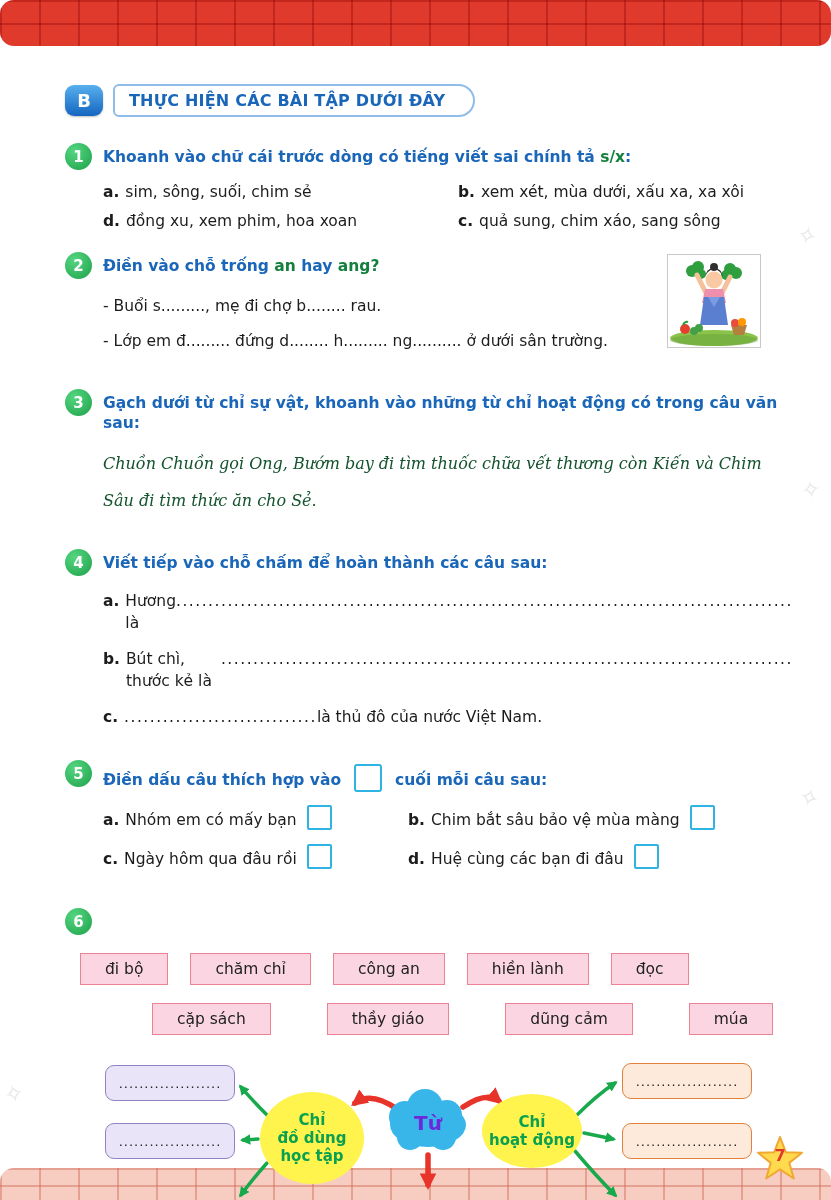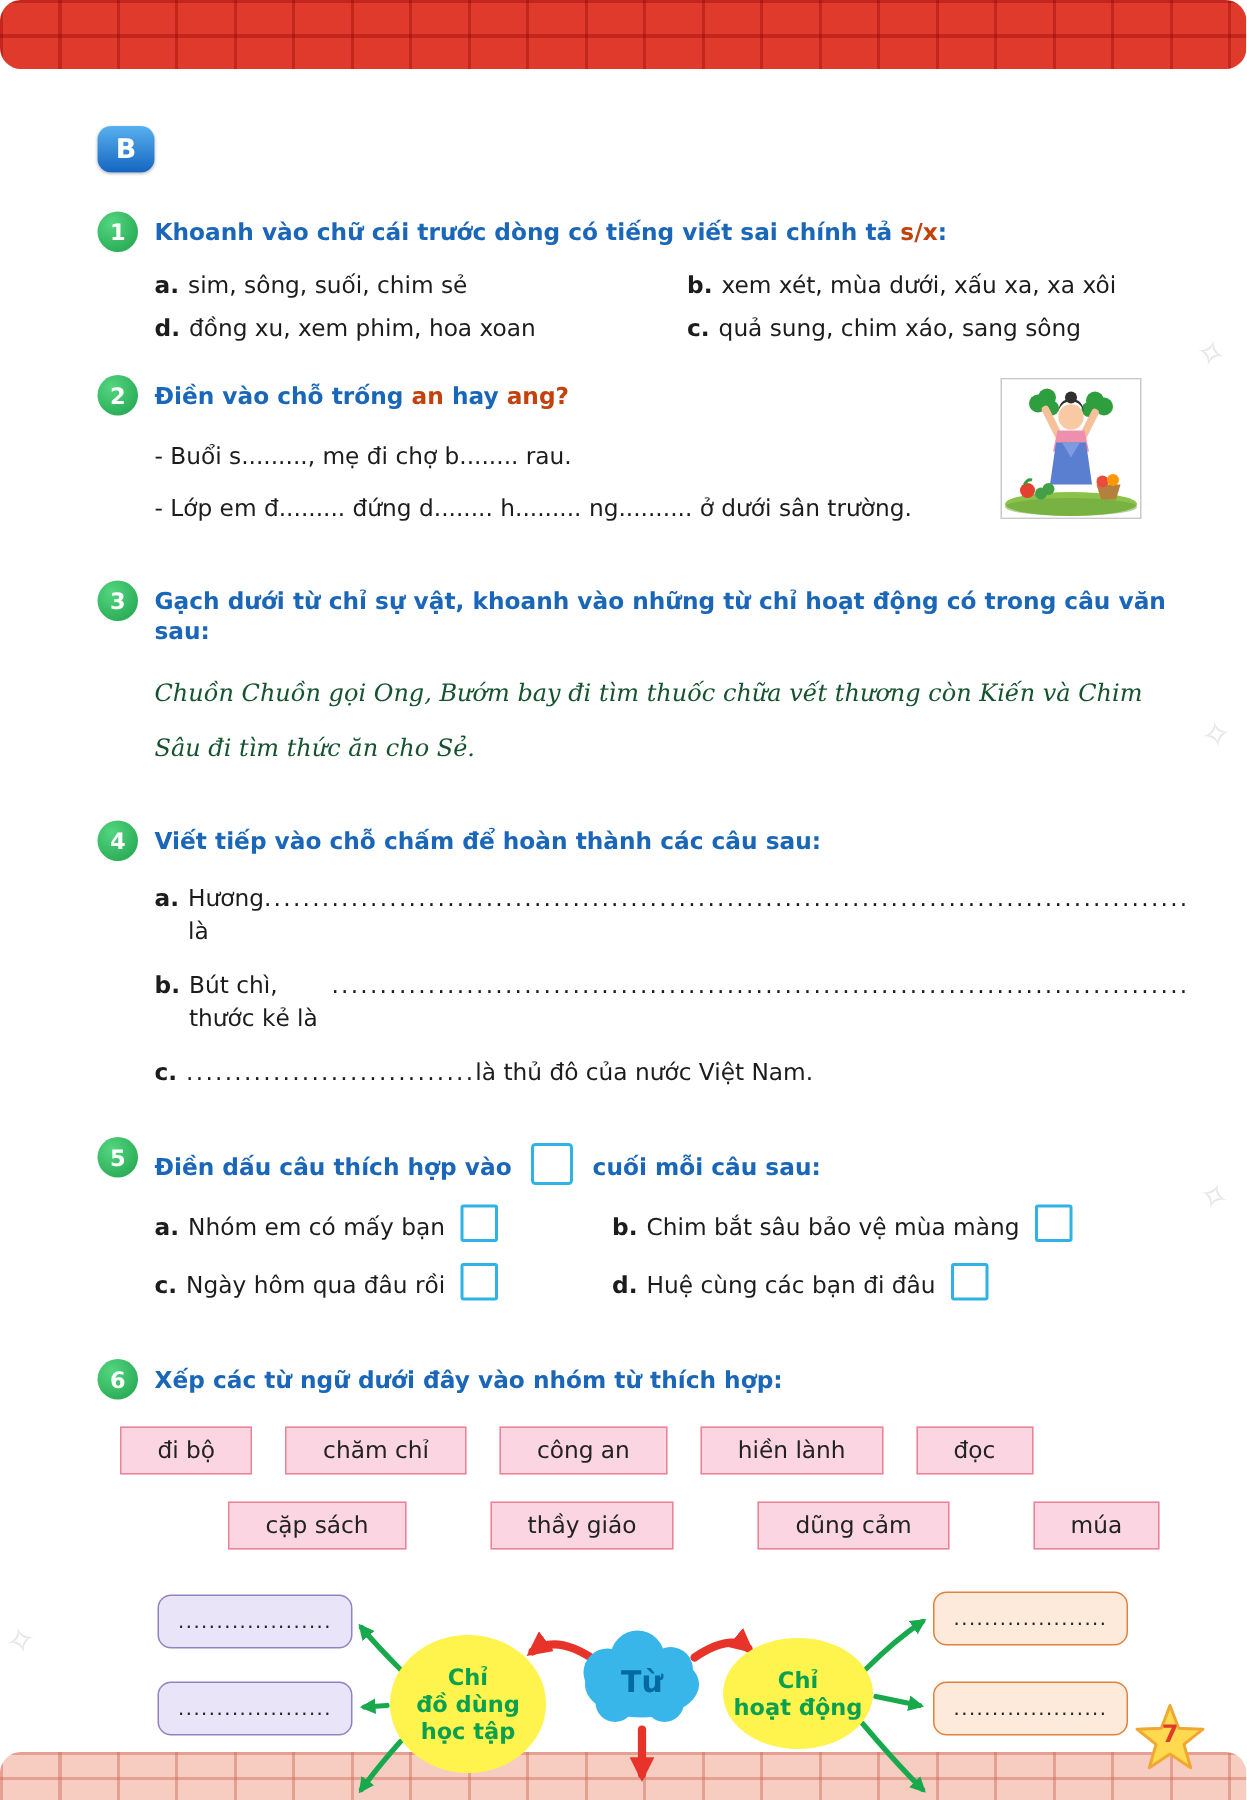--- a/index.html
+++ b/index.html
@@ -42,21 +42,21 @@
 
   .ex{margin-top:26px;position:relative;}
   .ex-head{display:flex;align-items:flex-start;gap:11px;}
   .num{
     flex:none;width:27px;height:27px;border-radius:50%;
     background:radial-gradient(circle at 35% 30%, #54d681, #1fa14a);
     color:#fff;font-weight:bold;font-size:15px;
     display:flex;align-items:center;justify-content:center;
   }
   .ex-title{color:#1a66b8;font-weight:bold;padding-top:4px;line-height:1.3;}
-  .red{color:#c2410c;}
+  .red{color:#15803d;}
 
   .opt-grid{display:grid;grid-template-columns:355px 1fr;row-gap:11px;margin:13px 0 0 38px;}
   .lbl{font-weight:bold;margin-right:6px;}
 
   .ex2-lines{margin:10px 0 0 38px;line-height:35px;max-width:575px;}
   .illus{position:absolute;right:30px;top:2px;width:92px;height:92px;border:1px solid #c9c9c9;background:#fff;}
 
   .passage{
     margin:12px 0 0 38px;max-width:692px;color:#14532d;
     font-family:"DejaVu Serif","Liberation Serif",serif;font-style:italic;
@@ -85,39 +85,40 @@
     display:flex;align-items:center;justify-content:center;
     font-size:13px;letter-spacing:1px;color:#222;
   }
   .pbox{background:#eae4f8;border:1.5px solid #9183c2;}
   .obox{background:#fdeada;border:1.5px solid #e2813e;}
   .bubble{
     position:absolute;background:#fff34d;border-radius:50%;
     display:flex;align-items:center;justify-content:center;text-align:center;
     color:#0aa04f;font-weight:bold;font-size:15px;line-height:1.2;white-space:pre-line;
   }
-  .cloud-label{position:absolute;left:333px;top:56px;width:60px;text-align:center;color:#0369a1;font-weight:bold;font-size:20px;}
+  .cloud-label{position:absolute;left:333px;top:56px;width:60px;text-align:center;color:#6d28d9;font-weight:bold;font-size:20px;}
 
   .star-wrap{position:absolute;right:26px;bottom:16px;width:50px;height:50px;z-index:3;}
   .star-num{position:absolute;left:0;top:12px;width:50px;text-align:center;color:#e03a2c;font-weight:bold;font-size:16px;}
 </style>
 </head>
 <body>
 
 <div class="top-band"></div>
 
 <span class="decor" style="right:14px;top:222px;transform:rotate(14deg);">✧</span>
 <span class="decor" style="right:10px;top:476px;transform:rotate(-10deg);">✧</span>
 <span class="decor" style="right:12px;top:784px;transform:rotate(18deg);">✧</span>
 <span class="decor" style="left:4px;top:1080px;transform:rotate(-14deg);">✧</span>
 
 <div class="content">
 
   <div class="section-header">
     <div class="badge-b">B</div>
+    <div class="section-pill">THỰC HIỆN CÁC BÀI TẬP DƯỚI ĐÂY</div>
   </div>
 
   <div class="ex">
     <div class="ex-head">
       <span class="num">1</span>
       <span class="ex-title">
         <span>Khoanh vào chữ cái trước dòng có tiếng viết sai chính tả </span><span class="red">s/x</span><span>:</span>
       </span>
     </div>
     <div class="opt-grid">
@@ -214,21 +215,20 @@
       <div><b class="lbl">a.</b><span>Nhóm em có mấy bạn</span><span class="sq"></span></div>
       <div><b class="lbl">b.</b><span>Chim bắt sâu bảo vệ mùa màng</span><span class="sq"></span></div>
       <div><b class="lbl">c.</b><span>Ngày hôm qua đâu rồi</span><span class="sq"></span></div>
       <div><b class="lbl">d.</b><span>Huệ cùng các bạn đi đâu</span><span class="sq"></span></div>
     </div>
   </div>
 
   <div class="ex" style="margin-top:34px;">
     <div class="ex-head">
       <span class="num">6</span>
-      <span class="ex-title">Xếp các từ ngữ dưới đây vào nhóm từ thích hợp:</span>
     </div>
     <div class="chips-row">
       <div class="chip">đi bộ</div>
       <div class="chip">chăm chỉ</div>
       <div class="chip">công an</div>
       <div class="chip">hiền lành</div>
       <div class="chip">đọc</div>
     </div>
     <div class="chips-row r2">
       <div class="chip">cặp sách</div>

